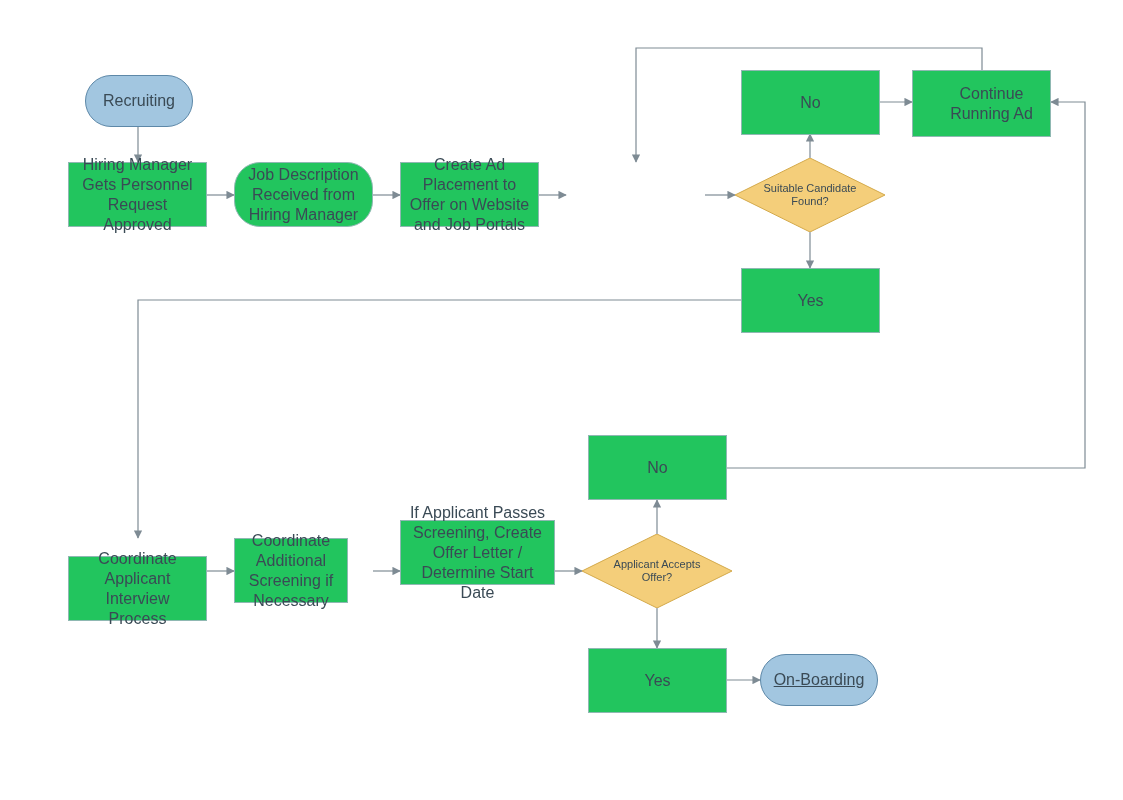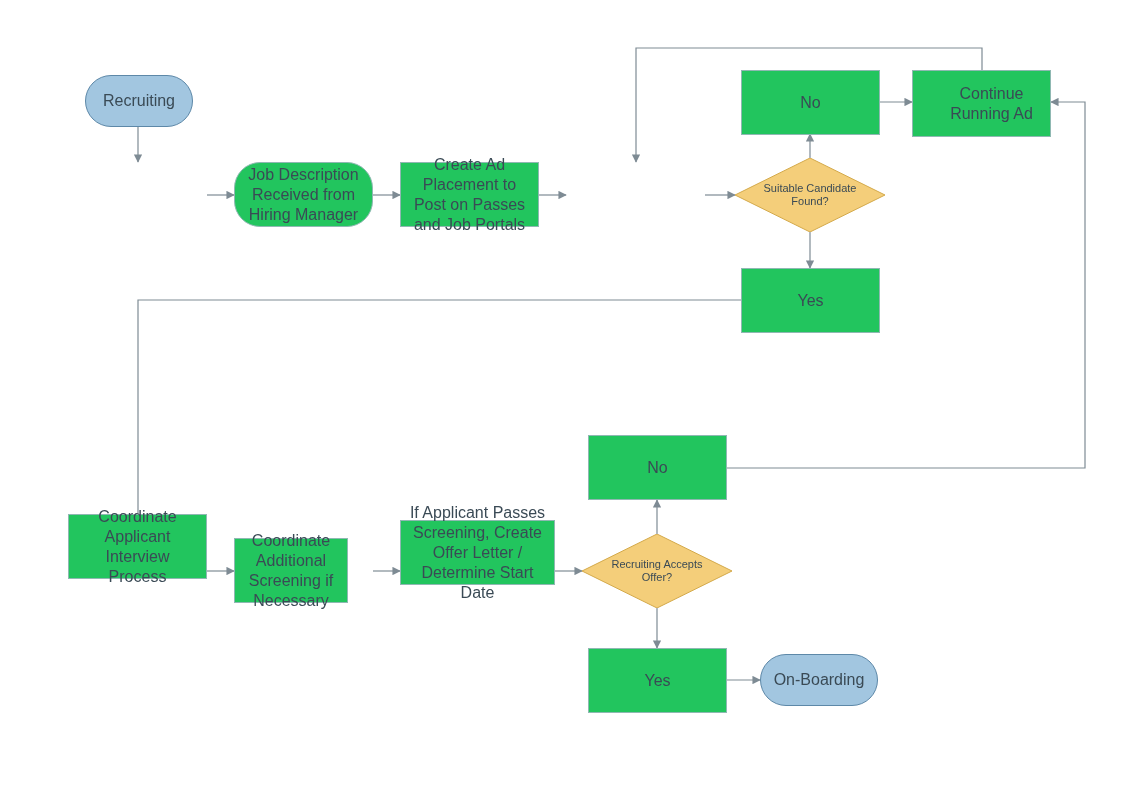--- a/index.html
+++ b/index.html
@@ -107,27 +107,30 @@
       <path d="M 657 608 L 657 648" marker-end="url(#ah)"></path>
 
       <path d="M 726 680 L 760 680" marker-end="url(#ah)"></path>
     </g>
   </svg>
 
   <div class="node terminator" style="left:85px; top:75px; width:108px; height:52px;">
     <span>Recruiting</span>
   </div>
 
+  <div class="node process" style="left:68px; top:162px; width:139px; height:65px;">
+    <span>Hiring Manager Gets Personnel Request Approved</span>
+  </div>
 
   <div class="node process" style="left:234px; top:162px; width:139px; height:65px;border-radius:26px;">
     <span>Job Description Received from Hiring Manager</span>
   </div>
 
   <div class="node process" style="left:400px; top:162px; width:139px; height:65px;">
-    <span>Create Ad Placement to Post on Passes and Job Portals</span>
+    <span>Create Ad Placement to Offer on Website and Job Portals</span>
   </div>
 
 
   <div class="decision-wrap" style="left:735px; top:158px; width:150px; height:74px;">
     <svg class="decision-shape" viewBox="0 0 150 74">
       <polygon points="75,0 150,37 75,74 0,37" fill="#f4ce7a" stroke="#d3a94a" stroke-width="1"></polygon>
     </svg>
     <div class="decision-label">
       <span>Suitable Candidate Found?</span>
     </div>
@@ -138,46 +141,46 @@
   </div>
 
   <div class="node process" style="left:912px; top:70px; width:139px; height:67px;padding-left:28px;">
     <span>Continue Running Ad</span>
   </div>
 
   <div class="node process" style="left:741px; top:268px; width:139px; height:65px;">
     <span>Yes</span>
   </div>
 
-  <div class="node process" style="left:68px; top:514px; width:139px; height:65px;">
+  <div class="node process" style="left:68px; top:556px; width:139px; height:65px;">
     <span>Coordinate Applicant Interview Process</span>
   </div>
 
   <div class="node process" style="left:234px; top:538px; width:114px; height:65px;">
     <span>Coordinate Additional Screening if Necessary</span>
   </div>
 
   <div class="node process" style="left:400px; top:520px; width:155px; height:65px;">
     <span>If Applicant Passes Screening, Create Offer Letter / Determine Start Date</span>
   </div>
 
   <div class="decision-wrap" style="left:582px; top:534px; width:150px; height:74px;">
     <svg class="decision-shape" viewBox="0 0 150 74">
       <polygon points="75,0 150,37 75,74 0,37" fill="#f4ce7a" stroke="#d3a94a" stroke-width="1"></polygon>
     </svg>
     <div class="decision-label">
-      <span>Recruiting Accepts Offer?</span>
+      <span>Applicant Accepts Offer?</span>
     </div>
   </div>
 
   <div class="node process" style="left:588px; top:435px; width:139px; height:65px;">
     <span>No</span>
   </div>
 
   <div class="node process" style="left:588px; top:648px; width:139px; height:65px;">
     <span>Yes</span>
   </div>
 
-  <div class="node terminator" style="left:760px; top:654px; width:118px; height:52px;">
+  <div class="node terminator" style="left:760px; top:654px; width:118px; height:52px;text-decoration:underline;">
     <span>On-Boarding</span>
   </div>
 
 </div>
 
 </body></html>

